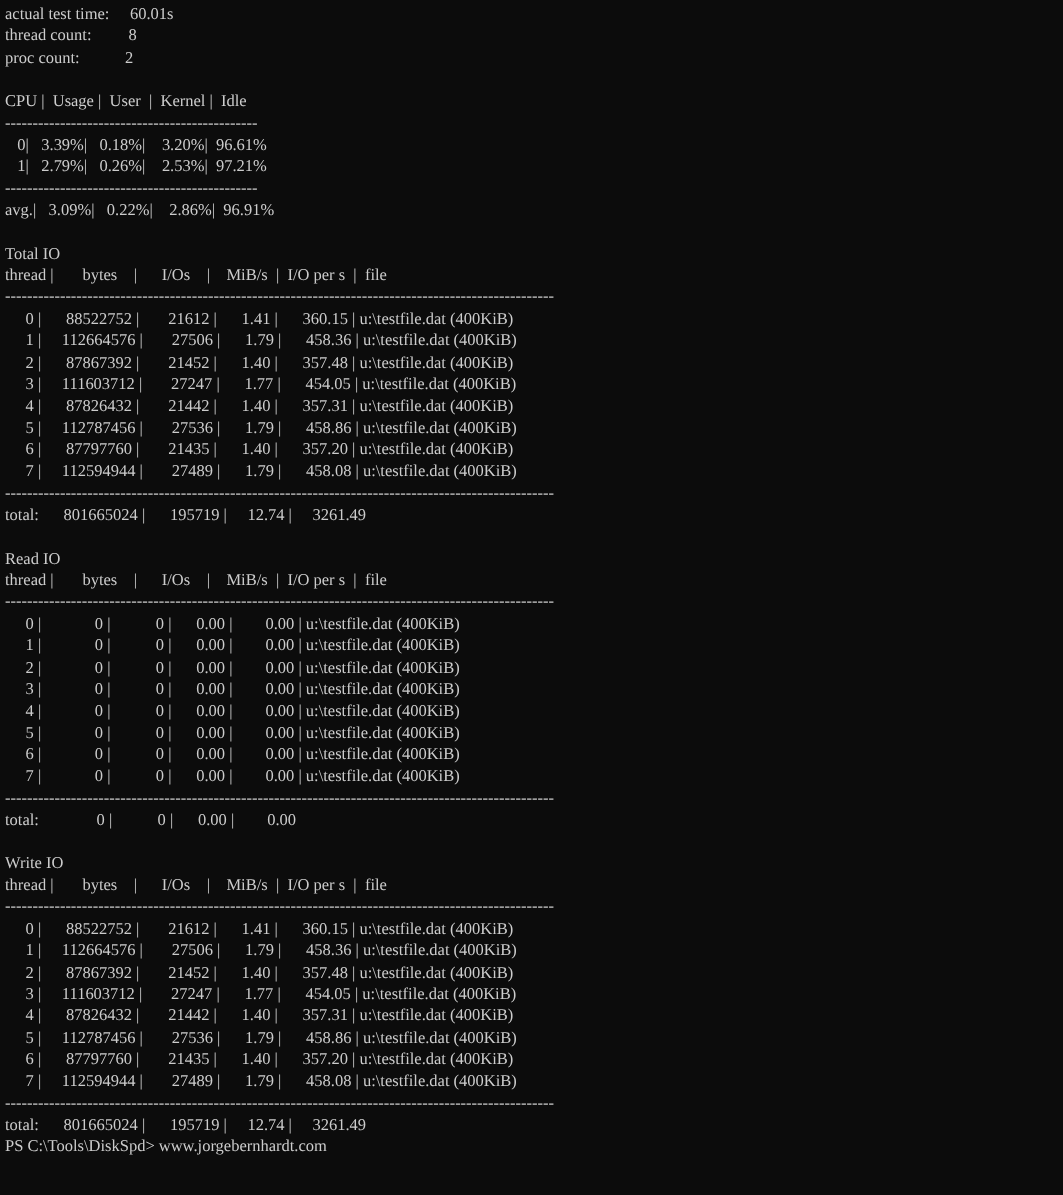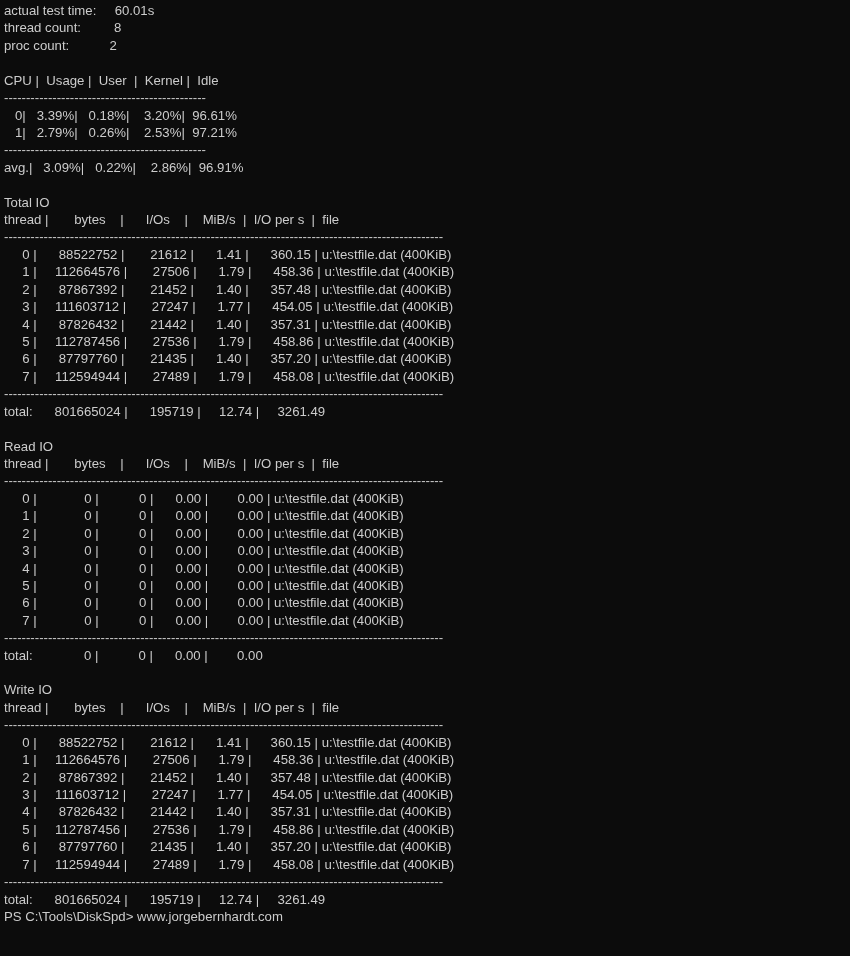--- a/index.html
+++ b/index.html
@@ -9,21 +9,21 @@
     color: #cccccc;
     font-family: Consolas, 'Courier New', monospace;
     font-size: 13.2px;
     line-height: 1.32;
     width: 850px;
   }
   pre {
     margin: 0;
     padding: 2px 4px;
     white-space: pre;
-    font-family: Liberation Sans, sans-serif;
+    font-family: Liberation Serif, serif;
   }
   .term {
     width: 850px;
     overflow: hidden;
   }
 </style>
 </head>
 <body>
 
 <div class="term">

